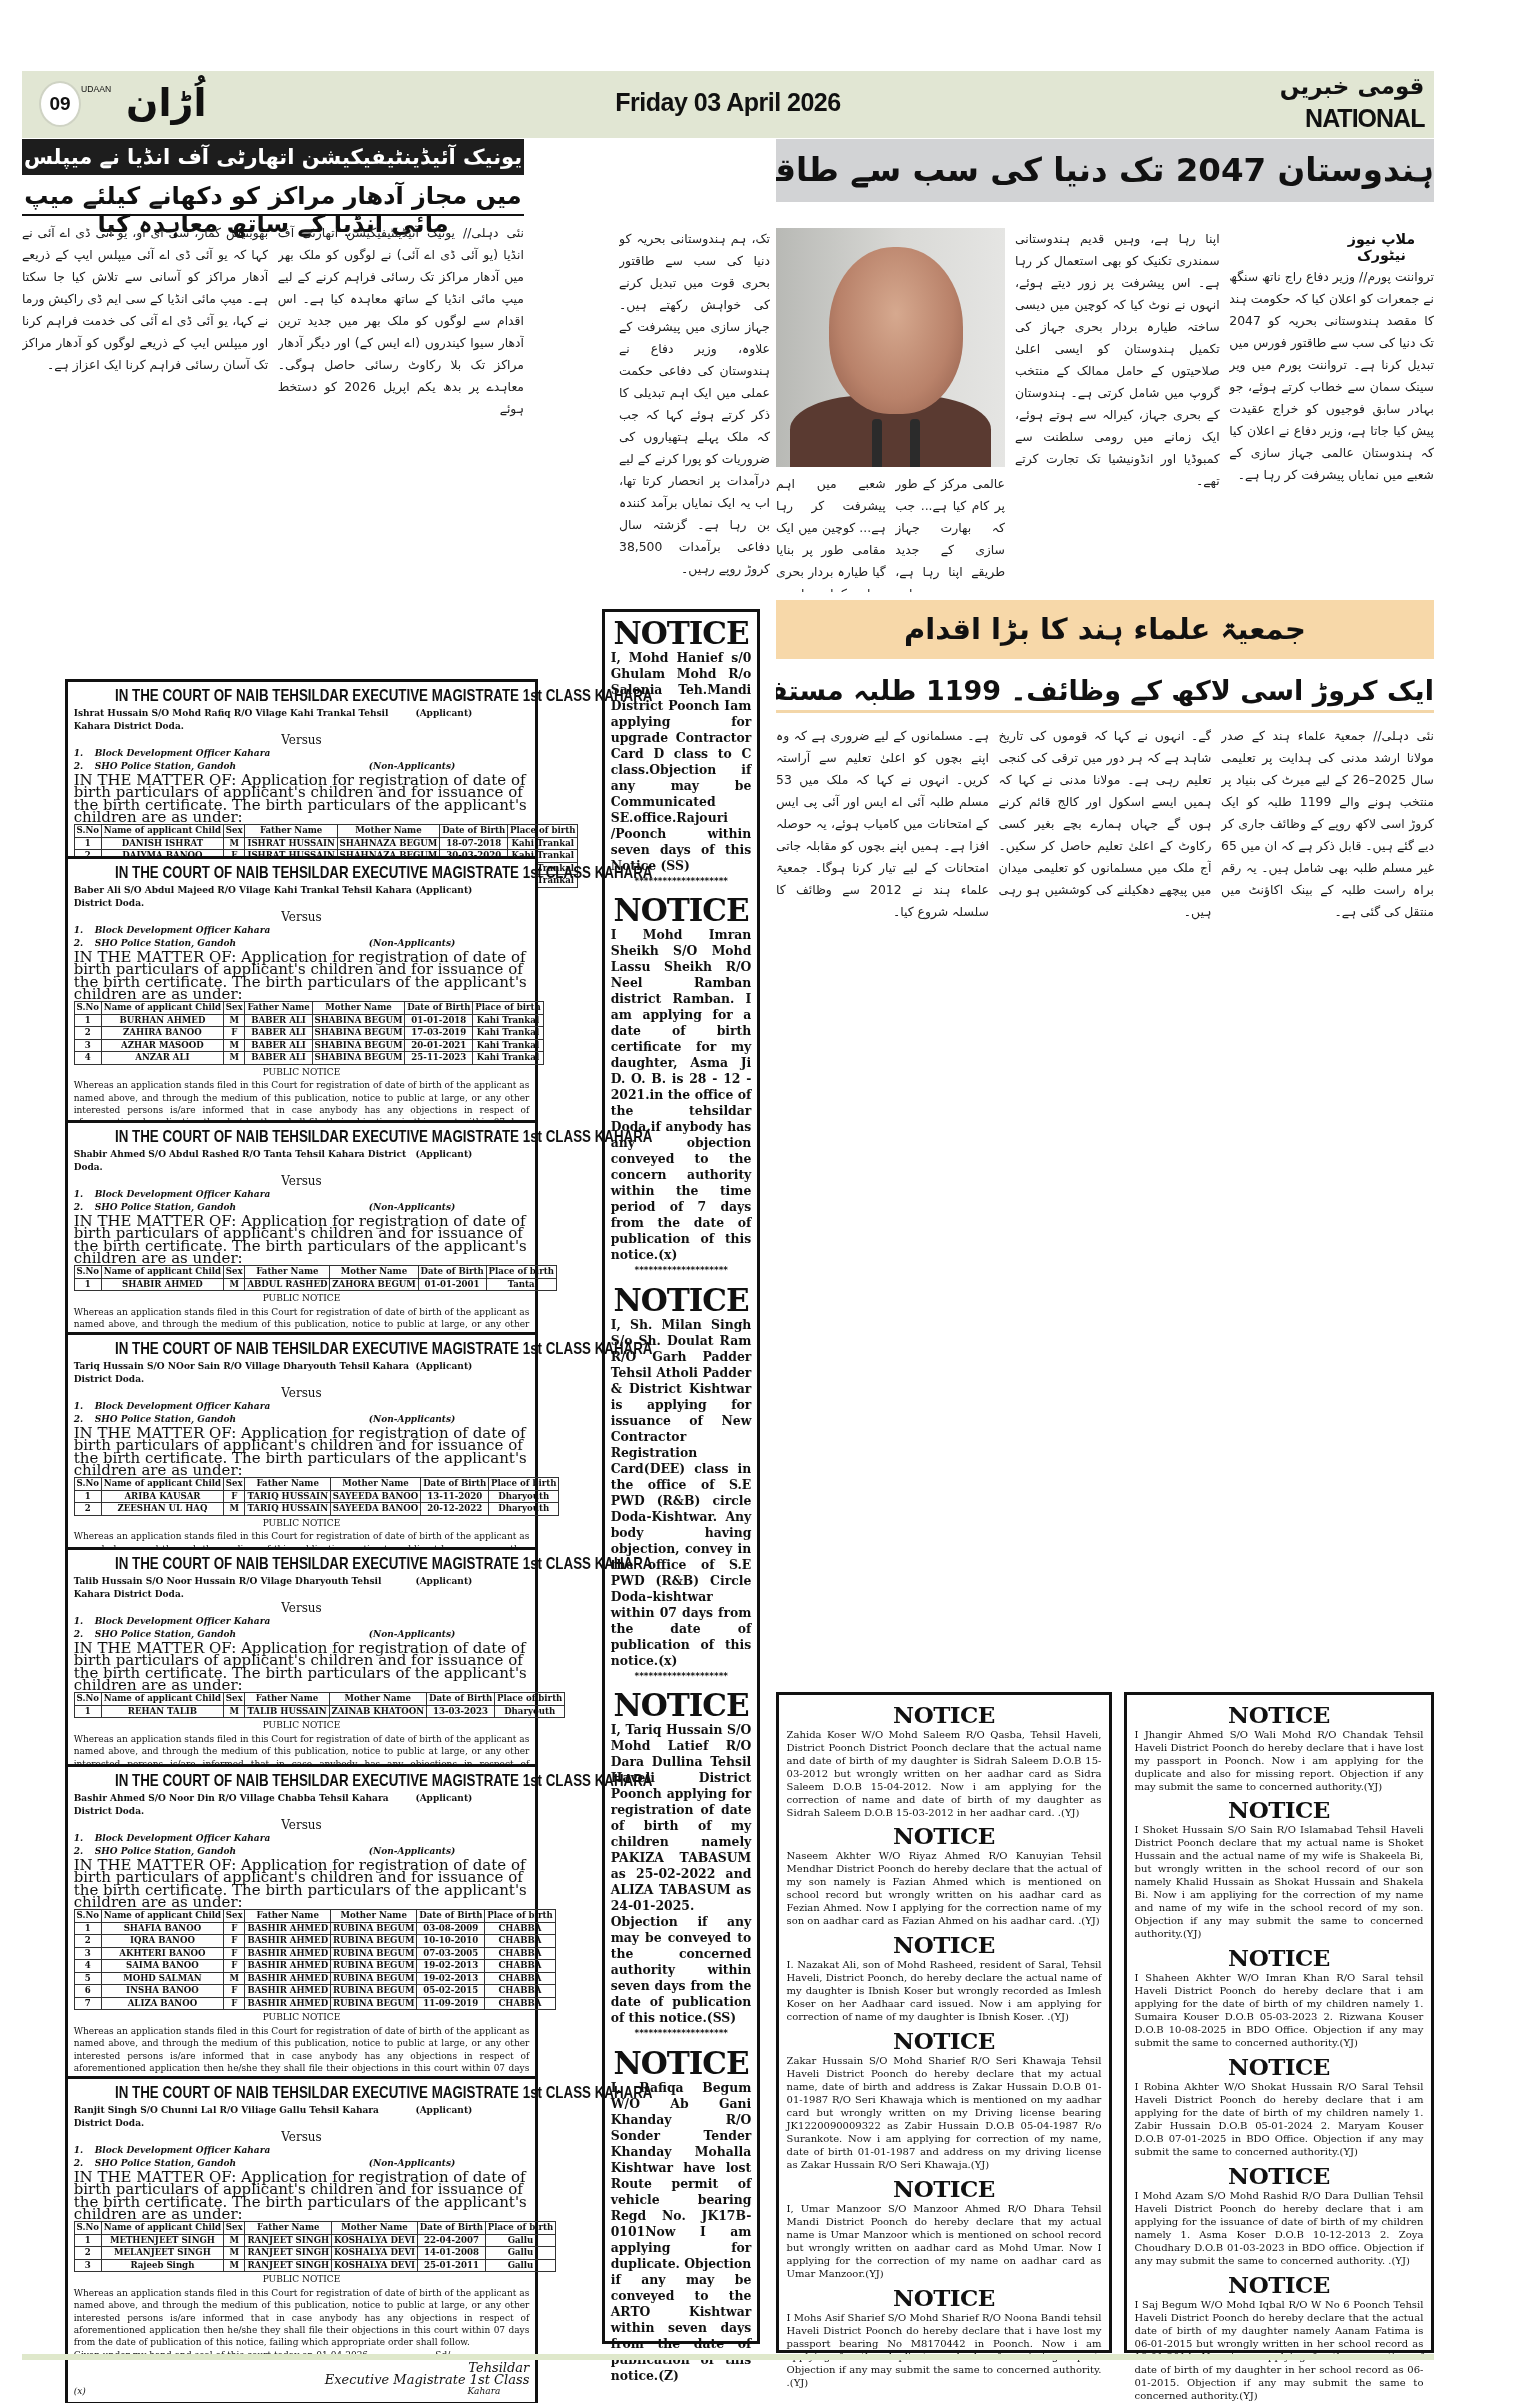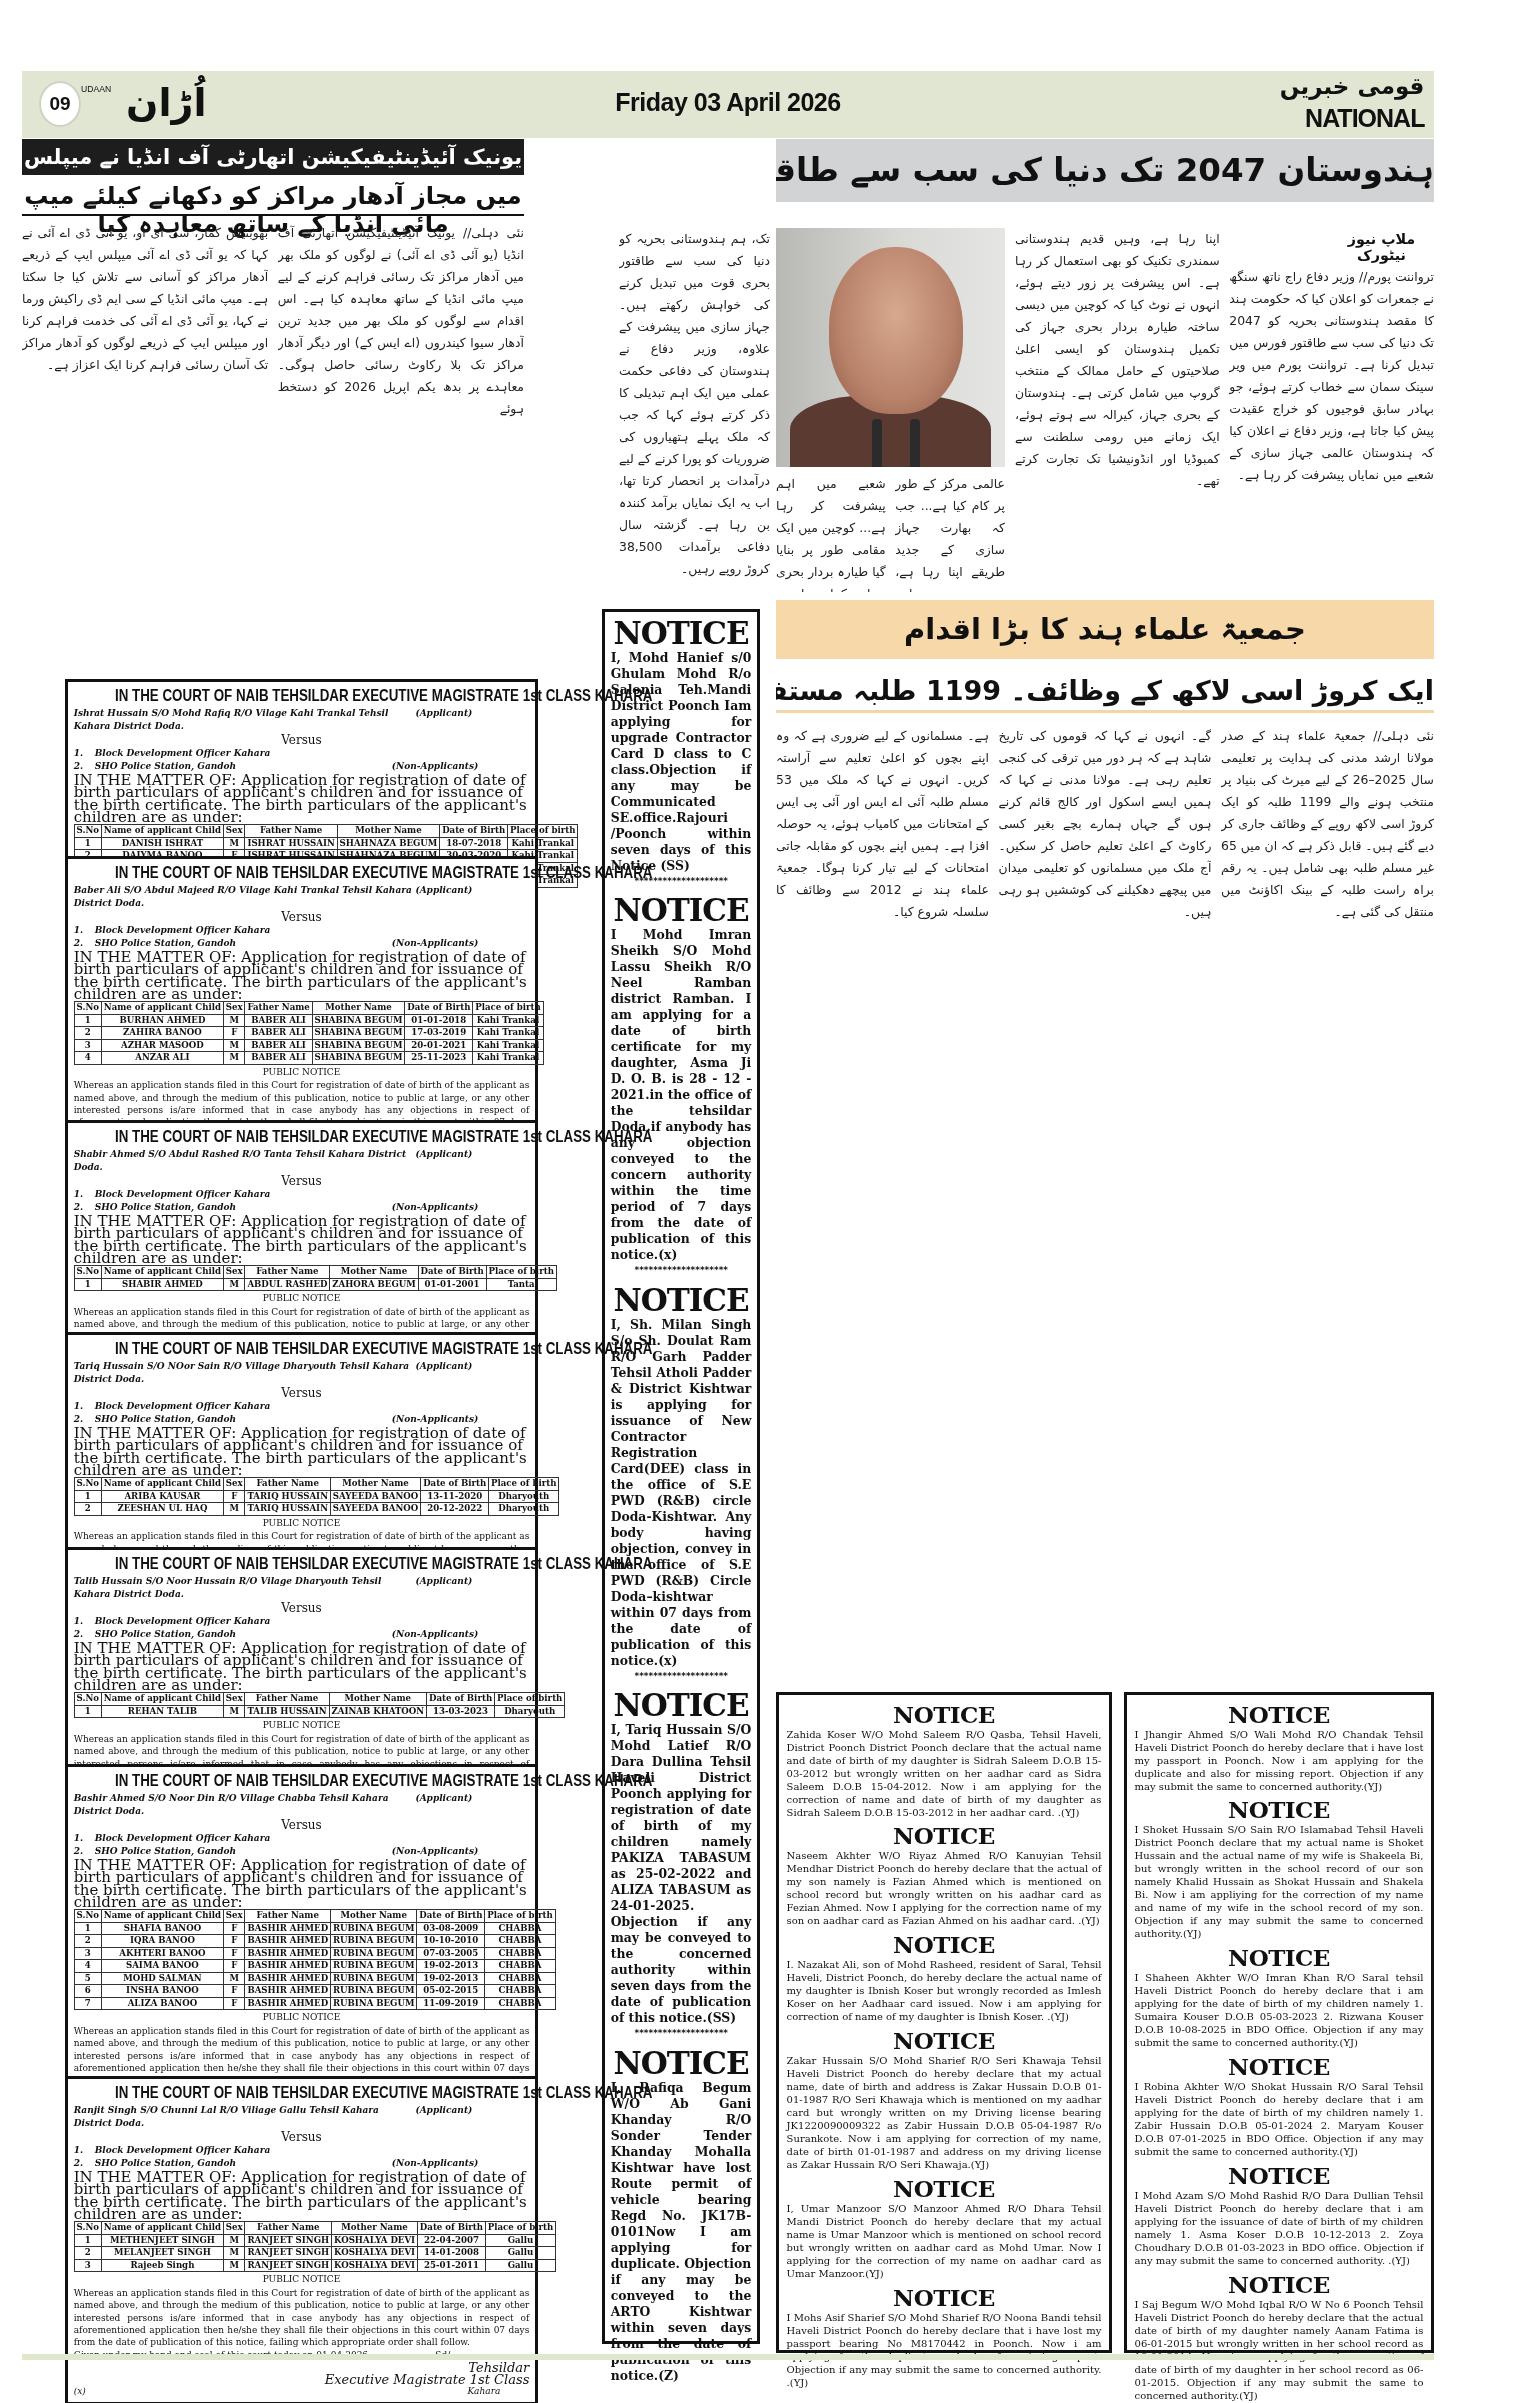--- a/index.html
+++ b/index.html
@@ -15,25 +15,25 @@
   .section-ur{position:absolute;right:9.6px;top:1.9px;font:bold 23px "DejaVu Sans",sans-serif}
   .section-en{position:absolute;right:9.6px;top:32.5px;font:bold 25px "Liberation Sans",sans-serif;letter-spacing:-1px}
   
   .uidai-bar{position:absolute;left:22px;top:139px;width:502px;height:36px;background:#1d1d1d;color:#fff;font:bold 21px "DejaVu Sans",sans-serif;text-align:center;line-height:36px;direction:rtl}
   .uidai-head{position:absolute;left:22px;top:182px;width:502px;height:34px;font:bold 24px "DejaVu Sans",sans-serif;text-align:center;direction:rtl;border-bottom:2.9px solid #111}
   .urdu-cols{position:absolute;display:flex;gap:9.6px;direction:rtl}
   .urdu-col{flex:1;font:12.4px/22px "DejaVu Sans",sans-serif;text-align:justify;direction:rtl;color:#222;overflow:hidden}
   
   .court{position:absolute;left:65px;width:473px;border:3.8px solid #111;background:#fff;padding:3.8px 5.7px;font:9.6px/13.4px "DejaVu Serif",serif}
   .court h3{font:bold 16.3px "Liberation Sans",sans-serif;transform:scaleX(0.82);transform-origin:center;text-align:center;white-space:nowrap;letter-spacing:0;margin-bottom:1.9px}
-  .court .app{font-style:italic;font-weight:bold;font-size:9px;display:flex;justify-content:space-between;padding-right:57px}
+  .court .app{font-weight:bold;font-size:9px;display:flex;justify-content:space-between;padding-right:57px}
   .court .vs{text-align:center;font-size:12px}
   .court .np{font-style:italic;font-weight:bold;font-size:9px;display:flex}
   .court .np span:first-child{width:21px}
-  .court .np .tag{margin-left:auto;margin-right:51px}
+  .court .np .tag{margin-left:auto;margin-right:74px}
   .court .matter{font-size:15px;line-height:12.4px}
   .court table{width:100%;border-collapse:collapse;font-size:8.6px;font-weight:bold;margin:1px 0}
   .court th,.court td{border:1px solid #333;text-align:center;padding:0 1.9px;line-height:11.5px;white-space:nowrap;overflow:hidden}
   .court .pn{text-align:center;font-weight:normal;font-size:9px}
   .court .body{font-size:9px;line-height:12.4px;text-align:justify}
   .court .given{font-size:9px;display:flex;justify-content:space-between;padding-right:76px}
   .court .sig{text-align:right;font-style:italic;font-size:13px;line-height:11.5px}
   .court .foot{display:flex;justify-content:space-between;font-style:italic;font-size:9px}
   
   .midcol{position:absolute;left:602px;top:609px;width:158px;height:1735px;border:3.8px solid #111;padding:3.8px 5.7px}

